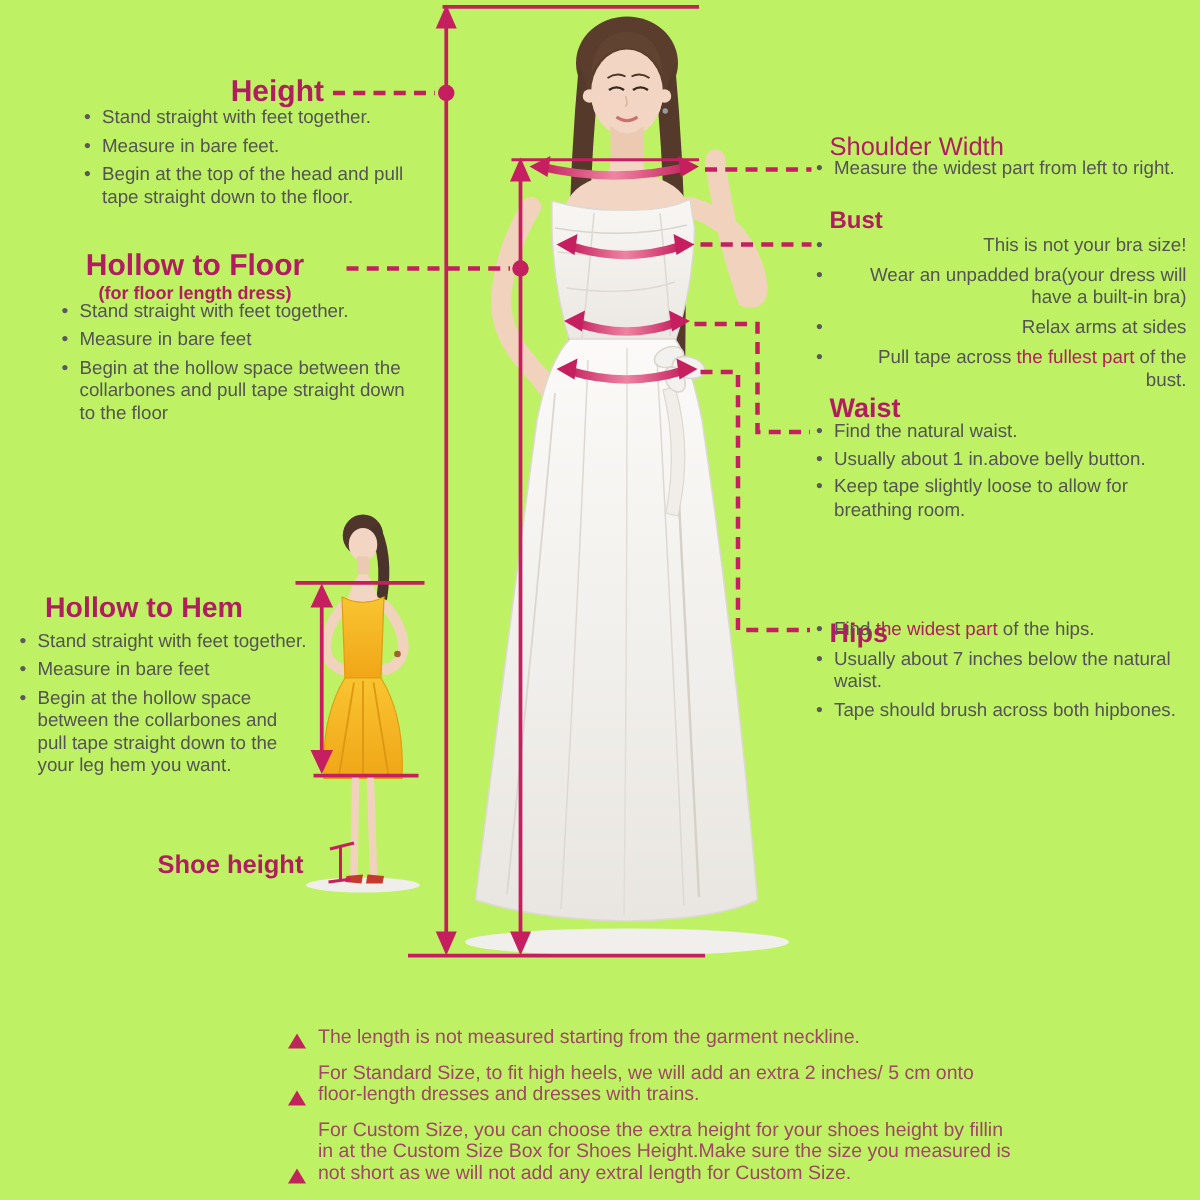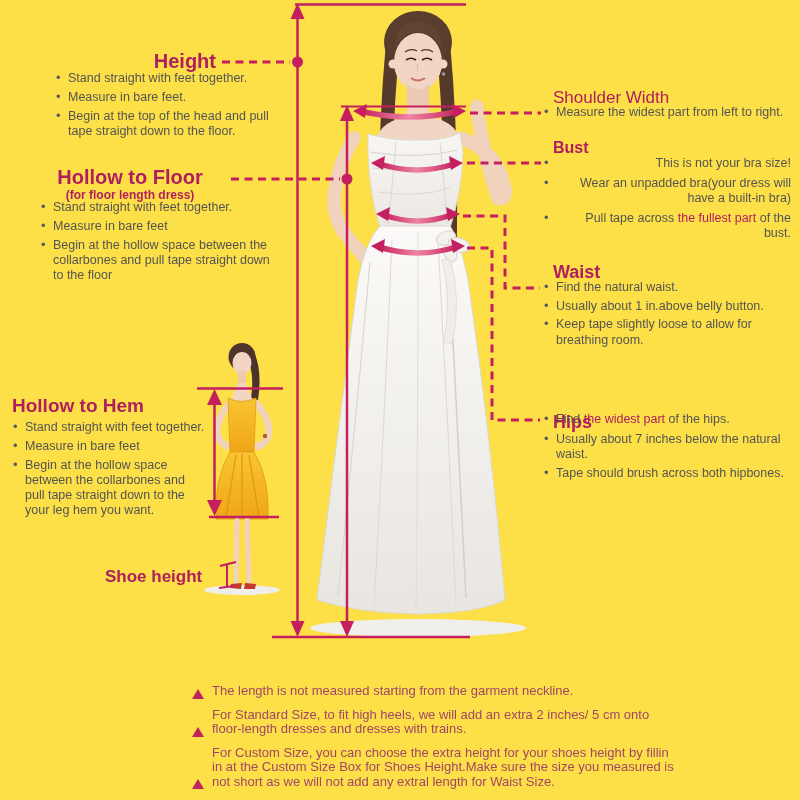--- a/index.html
+++ b/index.html
@@ -1,31 +1,31 @@
 <!DOCTYPE html>
 <html><head>
 <meta charset="utf-8">
 <style>
   html,body{margin:0;padding:0;background:#fff;}
-  .canvas{position:relative;width:800px;height:800px;background:#fde047;
+  .canvas{position:relative;width:800px;height:800px;background:#bef264;
           font-family:"Liberation Sans",sans-serif;overflow:hidden;}
   .abs{position:absolute;}
   h2{margin:0;color:#b11e5f;font-weight:700;line-height:1.15;}
   .subtitle{color:#b11e5f;font-weight:700;}
   ul{list-style:none;margin:0;padding:0;}
   li{position:relative;padding-left:13px;color:#545454;font-size:12.5px;line-height:15px;margin-bottom:4px;}
   li::before{content:"•";position:absolute;left:1px;top:-1px;color:#5a5a5a;font-size:13px;}
   .hl{color:#b11e5f;}
   
   .t-height{left:40px;top:50px;width:176px;text-align:right;font-size:20px;}
   .u-height{left:55px;top:71px;width:228px;}
   .t-floor{left:30px;top:166px;width:200px;text-align:center;font-size:20px;}
   .s-floor{left:30px;top:188px;width:200px;text-align:center;font-size:12px;}
   .u-floor{left:40px;top:200px;width:232px;}
-  .t-hem{left:12px;top:395px;width:168px;font-size:19px;}
+  .t-hem{left:12px;top:395px;width:168px;text-align:center;font-size:19px;}
   .u-hem{left:12px;top:420px;width:194px;}
   .t-shoe{left:105px;top:567px;font-size:17px;color:#b11e5f;font-weight:700;}
   
   .t-shoulder{left:553px;top:88px;font-size:17px;font-weight:400;}
   .u-shoulder{left:543px;top:105px;width:250px;}
   .t-bust{left:553px;top:139px;font-size:16px;}
   .u-bust{left:543px;top:156px;width:248px;}
   .u-bust li{margin-bottom:5px;text-align:right;}
   .t-waist{left:553px;top:262px;font-size:18px;}
   .u-waist{left:543px;top:280px;width:252px;}
@@ -245,20 +245,21 @@
 
   <h2 class="abs t-shoulder">Shoulder Width</h2>
   <ul class="abs u-shoulder">
     <li>Measure the widest part from left to right.</li>
   </ul>
 
   <h2 class="abs t-bust">Bust</h2>
   <ul class="abs u-bust">
     <li>This is not your bra size!</li>
     <li>Wear an unpadded bra(your dress will have a built-in bra)</li>
+    <li>Relax arms at sides</li>
     <li><span>Pull tape across </span><span class="hl">the fullest part</span><span> of the bust.</span></li>
   </ul>
 
   <h2 class="abs t-waist">Waist</h2>
   <ul class="abs u-waist">
     <li>Find the natural waist.</li>
     <li>Usually about 1 in.above belly button.</li>
     <li>Keep tape slightly loose to allow for breathing room.</li>
   </ul>
 
@@ -281,18 +282,18 @@
       <div class="note-text">
         <div>For Standard Size, to fit high heels, we will add an extra 2 inches/ 5  cm onto</div>
         <div>floor-length dresses and dresses with trains.</div>
       </div>
     </div>
     <div class="note">
       <span class="tri"></span>
       <div class="note-text">
         <div>For Custom Size, you can choose the extra height for your shoes height by fillin</div>
         <div>in at the Custom Size Box for Shoes Height.Make sure the size you measured is</div>
-        <div>not short as we will not add any extral length for Waist Size.</div>
+        <div>not short as we will not add any extral length for Custom Size.</div>
       </div>
     </div>
   </div>
 
 </div>
 
 </body></html>

